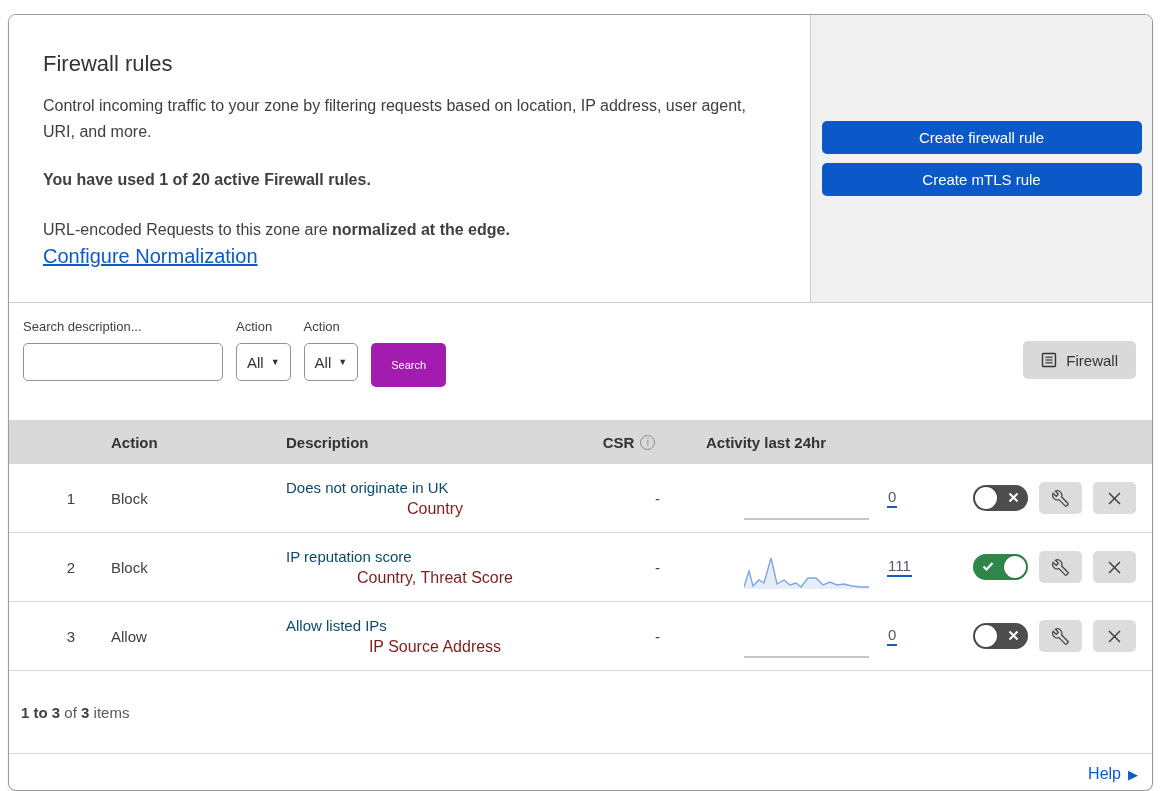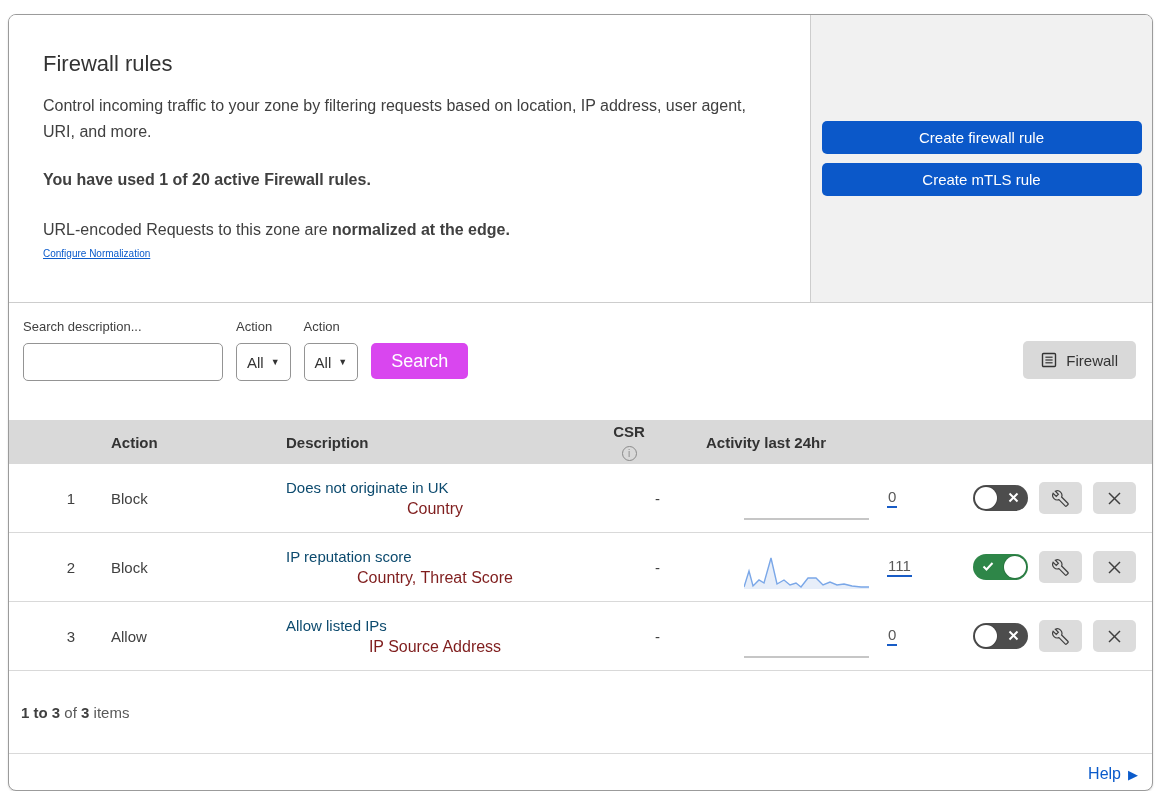--- a/index.html
+++ b/index.html
@@ -11,49 +11,49 @@
     overflow: hidden; box-shadow: 0 1px 2px rgba(0,0,0,.15);
   }
   
   .top-section { display: flex; height: 288px; border-bottom: 1px solid #cdcdcd; }
   .hero { flex: 1 1 auto; background: #fff; border-right: 1px solid #cdcdcd; padding: 36px 40px 0 34px; }
   .hero h1 { font-size: 22px; font-weight: 400; color: #333; margin-bottom: 16px; }
   .hero p  { font-size: 16px; line-height: 26px; color: #404040; max-width: 705px; }
   .hero .usage { font-weight: 700; margin-top: 22px; }
   .hero .norm  { margin-top: 24px; }
   .hero .norm b { font-weight: 700; }
-  .hero a.cfg-link { display: inline-block; margin-top: 2px; font-size: 10px;
+  .hero a.cfg-link { display: inline-block; margin-top: 2px; font-size: 20px;
     color: #0b5bcb; text-decoration: underline; cursor: pointer; }
   .side-panel { width: 341px; background: #f1f1f1; display: flex; flex-direction: column;
     justify-content: center; align-items: center; gap: 9px; padding: 0 33px; }
   .btn-primary { width: 320px; height: 33px; background: #0b58c9; color: #fff;
     font-size: 15px; font-family: inherit; border: none; border-radius: 5px; cursor: pointer; }
   
   .filter-bar { height: 117px; padding: 16px 16px 0 14px; display: flex; align-items: flex-start; }
   .fgroup { margin-right: 13px; }
   .fgroup label { display: block; font-size: 13px; color: #404040; margin-bottom: 9px; }
   .search-box { width: 200px; height: 38px; border: 1px solid #949494; border-radius: 5px;
     display: flex; align-items: center; padding: 0 8px; background: #fff; }
   .search-box input { border: none; outline: none; flex: 1; font-size: 14px;
     font-family: inherit; margin-left: 6px; background: transparent; }
   .select-box { height: 38px; border: 1px solid #949494; border-radius: 5px; background: #fff;
     display: flex; align-items: center; padding: 0 10px; font-size: 15px; color: #333;
     gap: 7px; cursor: pointer; }
   .caret { font-size: 9px; color: #333; }
-  .btn-search { height: 36px; margin-top: 24px; padding: 0 20px; background: #d946ef;
-    color: #fff; font-size: 18px; font-family: inherit; border: none; border-radius: 5px; cursor: pointer; }
+  .btn-search { height: 44px; margin-top: 24px; padding: 0 20px; background: #a21caf;
+    color: #fff; font-size: 11px; font-family: inherit; border: none; border-radius: 5px; cursor: pointer; }
   .btn-ordering { margin-left: auto; margin-top: 22px; height: 38px; padding: 0 18px;
     background: #d9d9d9; border: none; border-radius: 5px; font-size: 15px; color: #333;
     font-family: inherit; display: flex; align-items: center; gap: 9px; cursor: pointer; }
   
   .grid-row { display: grid; grid-template-columns: 80px 175px 320px 90px 230px 1fr; align-items: center; }
   .thead { height: 44px; background: #d9d9d9; font-size: 15px; font-weight: 700; color: #333; }
   .th-action, .td-action { padding-left: 22px; }
   .th-desc, .td-desc { padding-left: 22px; }
-  .th-csr { text-align: center; display: flex; align-items: center; justify-content: center; gap: 6px; flex-direction: column; }
+  .th-csr { text-align: center; display: flex; align-items: center; justify-content: center; gap: 6px; }
   .th-activity { padding-left: 32px; }
   .trow { height: 69px; border-bottom: 1px solid #d9d9d9; font-size: 15px; }
   .td-num { text-align: right; padding-right: 14px; color: #404040; }
   .td-desc .main { font-size: 15px; color: #0c4a6e; margin-bottom: 4px; }
   .td-desc .sub  { font-size: 16px; color: #7f1d1d; text-align: center; }
   .td-csr { text-align: right; padding-right: 14px; color: #404040; }
   .td-activity { padding-left: 70px; display: flex; align-items: center; }
   .chart-wrap { width: 125px; height: 34px; position: relative; top: 5px; }
   .flat-line { width: 125px; border-bottom: 2px solid #c6c6c6; position: absolute; bottom: 0; }
   .count-link { margin-left: 18px; color: #595959; font-size: 15px;

